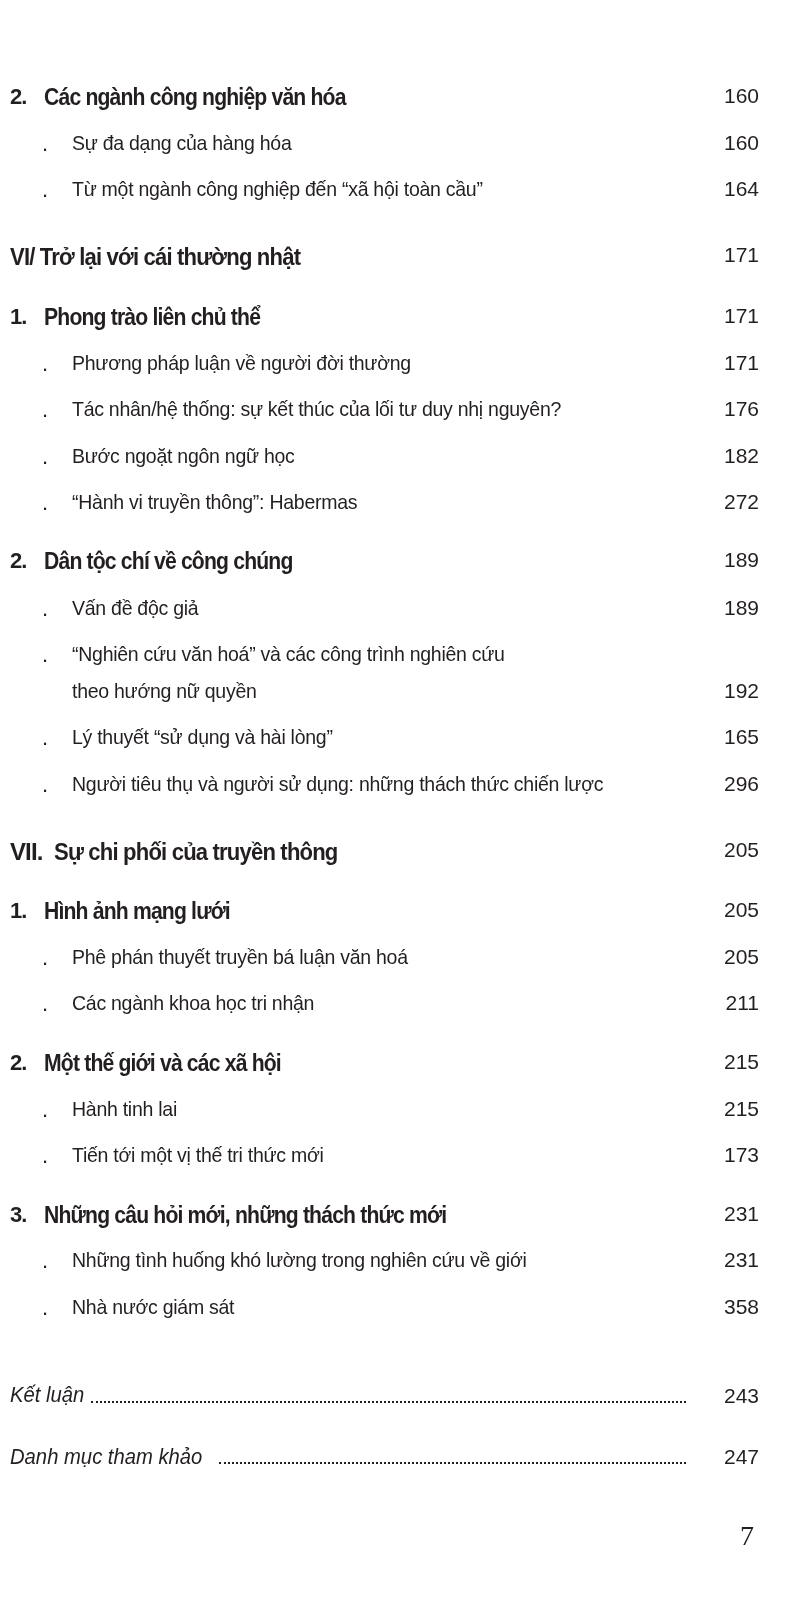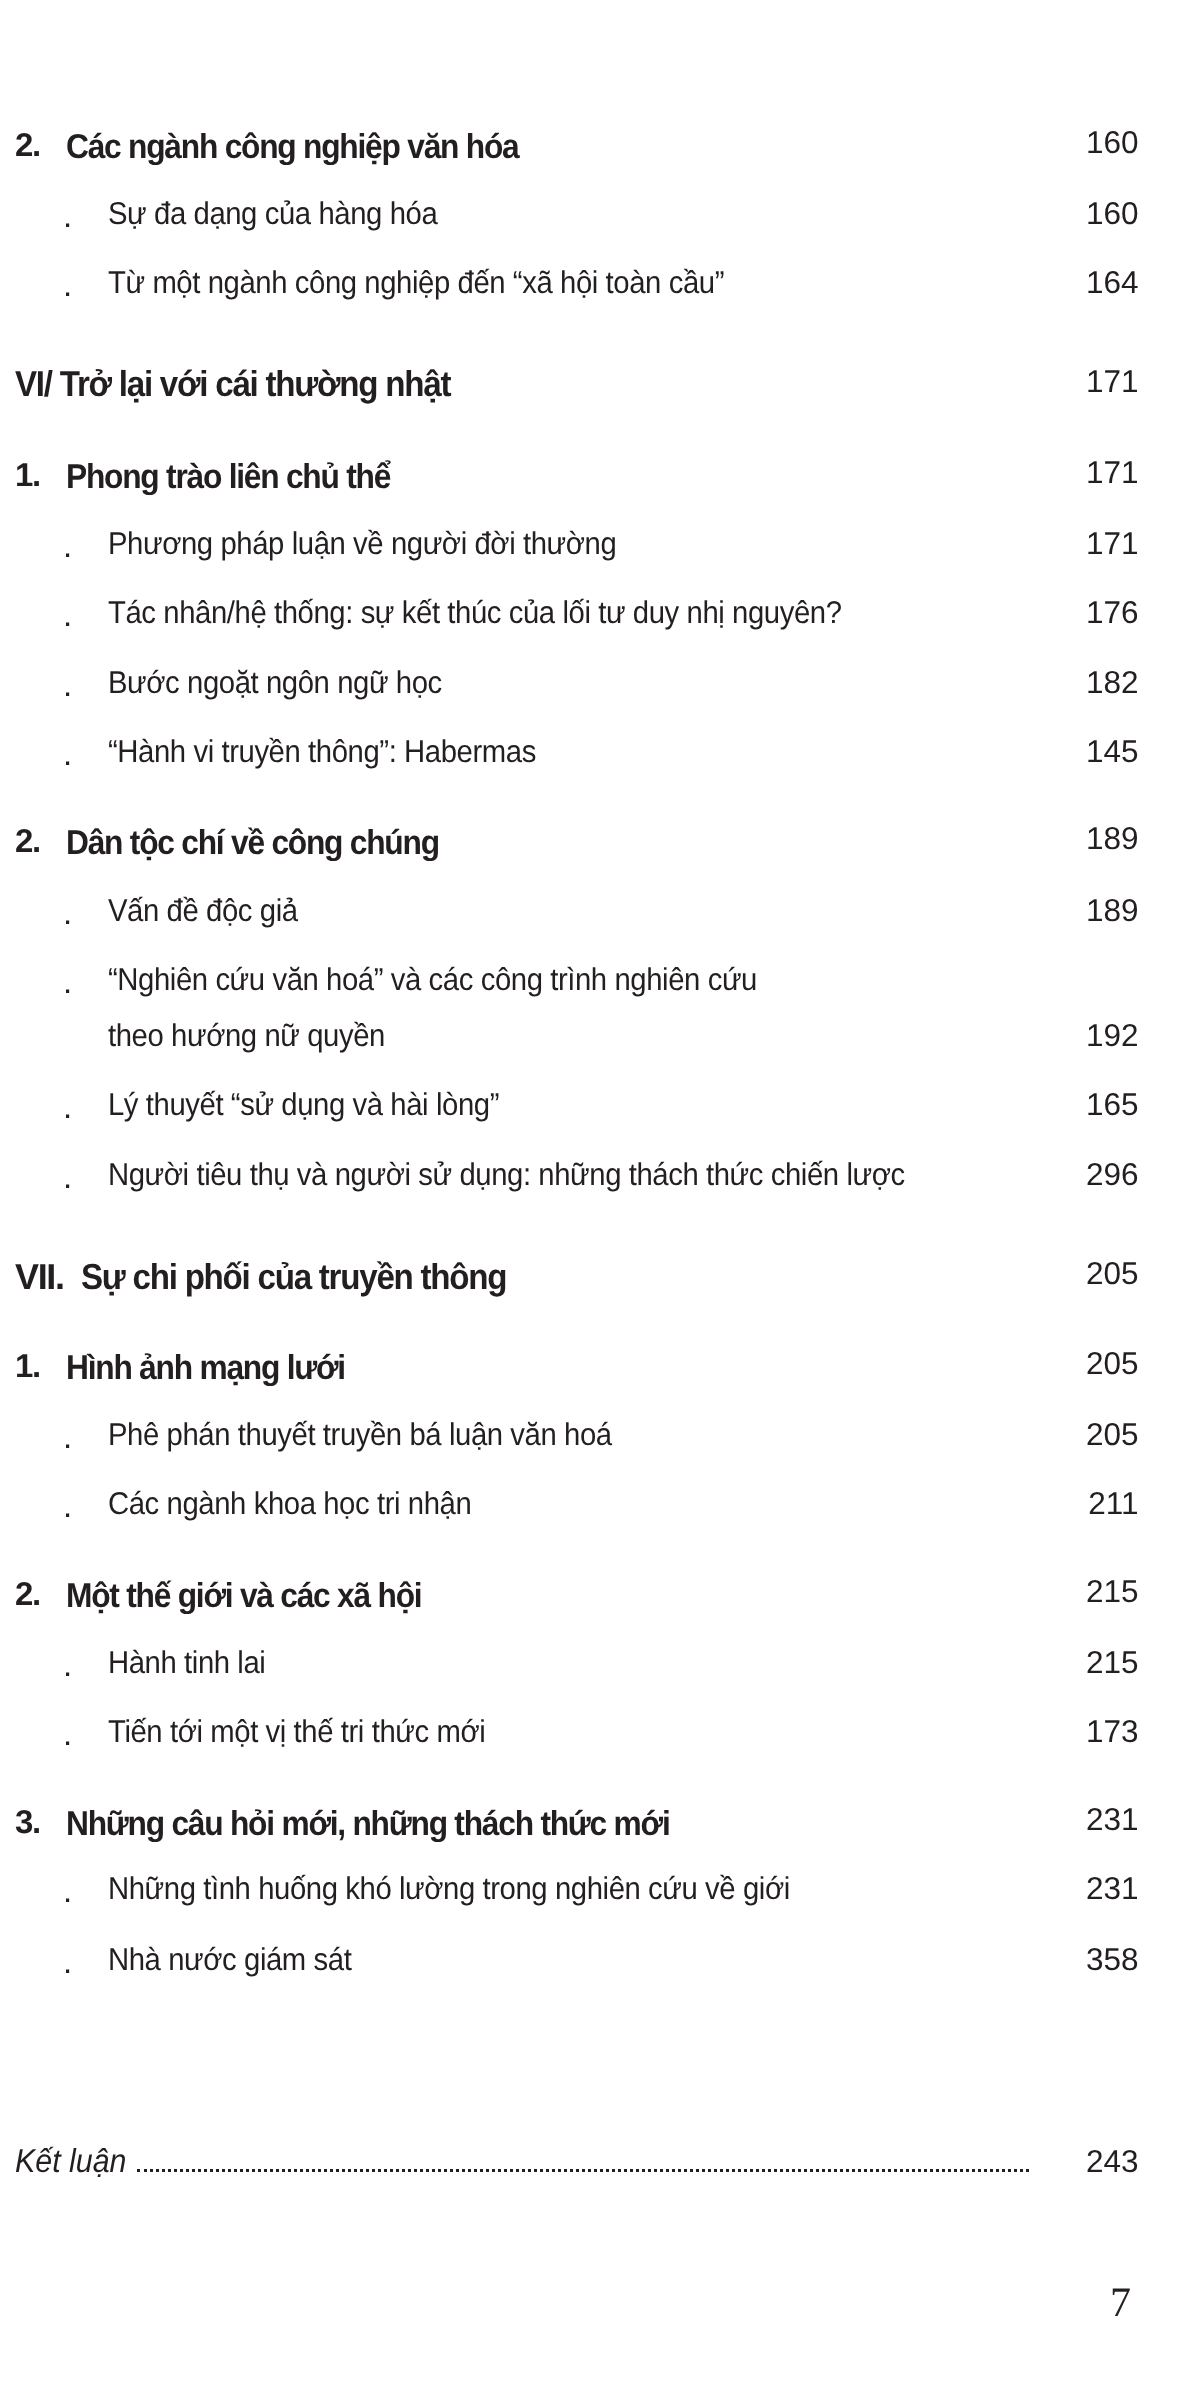--- a/index.html
+++ b/index.html
@@ -149,21 +149,21 @@
     <span class="page-num">176</span>
   </div>
   <div class="row" style="top:444px;">
     <span class="bullet">.</span>
     <span class="sub">Bước ngoặt ngôn ngữ học</span>
     <span class="page-num">182</span>
   </div>
   <div class="row" style="top:490px;">
     <span class="bullet">.</span>
     <span class="sub">“Hành vi truyền thông”: Habermas</span>
-    <span class="page-num">145</span>
+    <span class="page-num">272</span>
   </div>
 
   <div class="row bold" style="top:548px;">
     <span class="num">2.</span>
     <span class="title">Dân tộc chí về công chúng</span>
     <span class="page-num">189</span>
   </div>
   <div class="row" style="top:596px;">
     <span class="bullet">.</span>
     <span class="sub">Vấn đề độc giả</span>
@@ -235,20 +235,25 @@
     <span class="bullet">.</span>
     <span class="sub">Những tình huống khó lường trong nghiên cứu về giới</span>
     <span class="page-num">231</span>
   </div>
   <div class="row" style="top:1295px;">
     <span class="bullet">.</span>
     <span class="sub">Nhà nước giám sát</span>
     <span class="page-num">358</span>
   </div>
 
-  <div class="leader" style="top:1428px;">
+  <div class="leader" style="top:1382px;align-items:flex-end;">
     <span class="ltitle">Kết luận</span>
     <span class="dots"></span>
     <span class="lnum">243</span>
   </div>
+  <div class="leader" style="top:1444px;">
+    <span class="ltitle">Danh mục tham khảo</span>
+    <span class="dots"></span>
+    <span class="lnum">247</span>
+  </div>
 
   <div class="folio">7</div>
 </div>
 
 </body></html>

